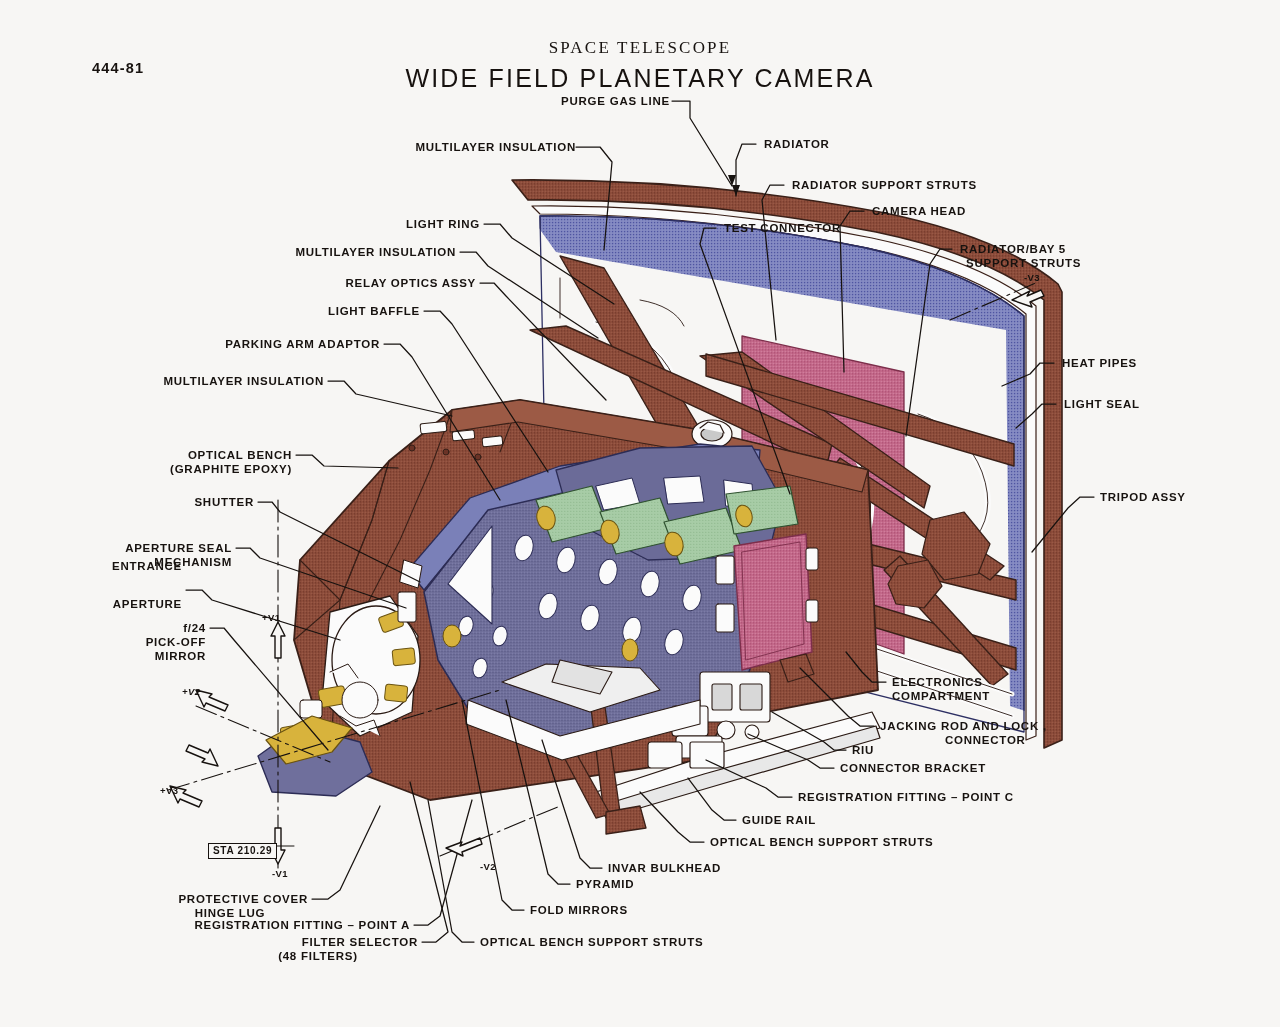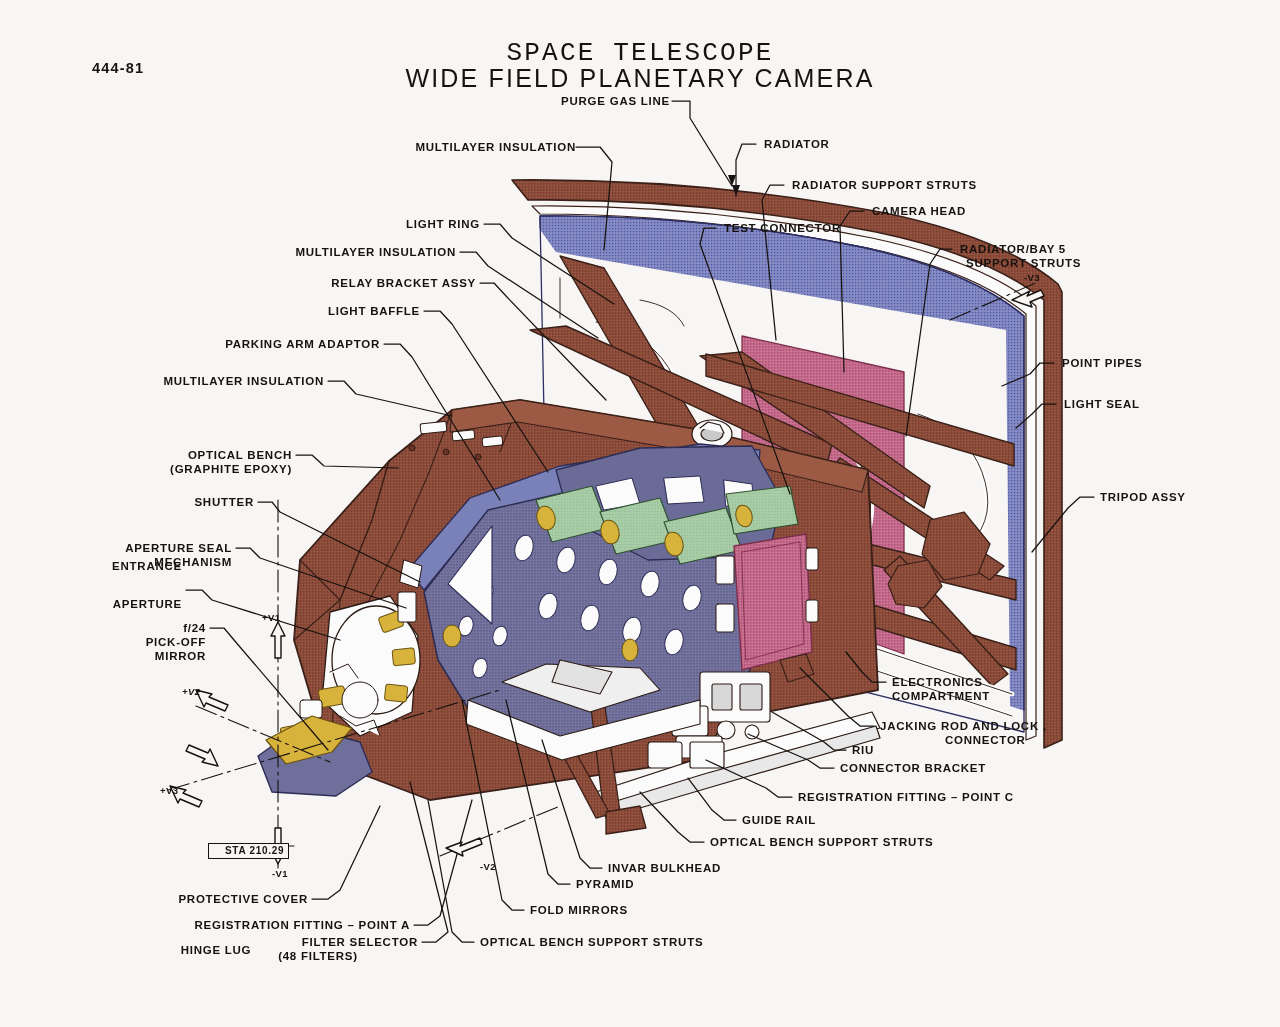--- a/index.html
+++ b/index.html
@@ -27,32 +27,32 @@
   .lbl{font-size:11.5px;letter-spacing:.75px;}
   .lbl.r{text-align:right;}
   .lbl.c{text-align:center;}
   .axis{font-size:9.5px;font-weight:bold;letter-spacing:.4px;}
 
   #dwgno{
     left:92px;top:60px;font-size:14.5px;letter-spacing:1.2px;
   }
   #title1{
     left:0;top:38px;width:1280px;text-align:center;
-    font-size:26px;letter-spacing:2.2px;font-weight:normal;
-    font-family:Liberation Mono, monospace;
+    font-size:17px;letter-spacing:2.2px;font-weight:normal;
+    font-family:Liberation Serif, serif;
   }
   #title2{
     left:0;top:64px;width:1280px;text-align:center;
     font-size:25px;letter-spacing:2.2px;font-weight:normal;
   }
 
   .stabox{
     position:absolute;left:208px;top:843px;
     border:1.6px solid #17120f;
-    padding:1px 4px 2px 16px;
+    padding:1px 4px 2px 4px;
     font-size:10px;font-weight:bold;letter-spacing:.7px;
     color:#17120f;background:#f7f6f4;
     font-family:"Liberation Sans", sans-serif;
   }
 </style>
 </head>
 <body>
 
 <div id="stage">
 
@@ -387,54 +387,54 @@
   <div class="txt lbl r" style="left:296px;top:141px;width:280px;">MULTILAYER INSULATION</div>
   <div class="txt lbl" style="left:764px;top:138px;">RADIATOR</div>
   <div class="txt lbl" style="left:792px;top:179px;">RADIATOR SUPPORT STRUTS</div>
   <div class="txt lbl" style="left:872px;top:205px;">CAMERA HEAD</div>
   <div class="txt lbl" style="left:724px;top:222px;">TEST CONNECTOR</div>
   <div class="txt lbl" style="left:960px;top:243px;">RADIATOR/BAY 5</div>
   <div class="txt lbl" style="left:966px;top:257px;">SUPPORT STRUTS</div>
 
   <div class="txt lbl r" style="left:224px;top:218px;width:256px;">LIGHT RING</div>
   <div class="txt lbl r" style="left:204px;top:246px;width:252px;">MULTILAYER INSULATION</div>
-  <div class="txt lbl r" style="left:220px;top:277px;width:256px;">RELAY BRACKET ASSY</div>
+  <div class="txt lbl r" style="left:220px;top:277px;width:256px;">RELAY OPTICS ASSY</div>
   <div class="txt lbl r" style="left:220px;top:305px;width:200px;">LIGHT BAFFLE</div>
   <div class="txt lbl r" style="left:120px;top:338px;width:260px;">PARKING ARM ADAPTOR</div>
   <div class="txt lbl r" style="left:50px;top:375px;width:274px;">MULTILAYER INSULATION</div>
   <div class="txt lbl r" style="left:60px;top:449px;width:232px;">OPTICAL BENCH</div>
   <div class="txt lbl r" style="left:60px;top:463px;width:232px;">(GRAPHITE EPOXY)</div>
   <div class="txt lbl r" style="left:60px;top:496px;width:194px;">SHUTTER</div>
   <div class="txt lbl r" style="left:40px;top:542px;width:192px;">APERTURE SEAL</div>
   <div class="txt lbl r" style="left:40px;top:556px;width:192px;">MECHANISM</div>
   <div class="txt lbl r" style="left:22px;top:560px;width:160px;">ENTRANCE</div>
   <div class="txt lbl r" style="left:22px;top:598px;width:160px;">APERTURE</div>
   <div class="txt lbl r" style="left:60px;top:622px;width:146px;">f/24</div>
   <div class="txt lbl r" style="left:60px;top:636px;width:146px;">PICK-OFF</div>
   <div class="txt lbl r" style="left:60px;top:650px;width:146px;">MIRROR</div>
 
-  <div class="txt lbl" style="left:1062px;top:357px;">POINT PIPES</div>
+  <div class="txt lbl" style="left:1062px;top:357px;">HEAT PIPES</div>
   <div class="txt lbl" style="left:1064px;top:398px;">LIGHT SEAL</div>
   <div class="txt lbl" style="left:1100px;top:491px;">TRIPOD ASSY</div>
   <div class="txt lbl" style="left:892px;top:676px;">ELECTRONICS</div>
   <div class="txt lbl" style="left:892px;top:690px;">COMPARTMENT</div>
   <div class="txt lbl" style="left:880px;top:720px;">JACKING ROD AND LOCK ,</div>
   <div class="txt lbl" style="left:912px;top:734px;margin-left:33px;">CONNECTOR</div>
   <div class="txt lbl" style="left:852px;top:744px;">RIU</div>
   <div class="txt lbl" style="left:840px;top:762px;">CONNECTOR BRACKET</div>
   <div class="txt lbl" style="left:798px;top:791px;">REGISTRATION FITTING – POINT C</div>
   <div class="txt lbl" style="left:742px;top:814px;">GUIDE RAIL</div>
   <div class="txt lbl" style="left:710px;top:836px;">OPTICAL BENCH SUPPORT STRUTS</div>
 
   <div class="txt lbl" style="left:608px;top:862px;">INVAR BULKHEAD</div>
   <div class="txt lbl" style="left:576px;top:878px;">PYRAMID</div>
   <div class="txt lbl" style="left:530px;top:904px;">FOLD MIRRORS</div>
   <div class="txt lbl" style="left:480px;top:936px;">OPTICAL BENCH SUPPORT STRUTS</div>
   <div class="txt lbl r" style="left:60px;top:893px;width:248px;">PROTECTIVE COVER</div>
-  <div class="txt lbl c" style="left:120px;top:907px;width:192px;margin-top:37px;">HINGE LUG</div>
+  <div class="txt lbl c" style="left:134px;top:907px;width:192px;">HINGE LUG</div>
   <div class="txt lbl r" style="left:60px;top:919px;width:350px;">REGISTRATION FITTING – POINT A</div>
   <div class="txt lbl r" style="left:160px;top:936px;width:258px;">FILTER SELECTOR</div>
   <div class="txt lbl c" style="left:230px;top:950px;width:176px;">(48 FILTERS)</div>
 
   <div class="txt axis" style="left:262px;top:612px;">+V1</div>
   <div class="txt axis" style="left:272px;top:868px;">-V1</div>
   <div class="txt axis" style="left:182px;top:686px;font-style:italic;">+V2</div>
   <div class="txt axis" style="left:480px;top:861px;">-V2</div>
   <div class="txt axis" style="left:160px;top:785px;">+V3</div>
   <div class="txt axis" style="left:1024px;top:272px;">-V3</div>

